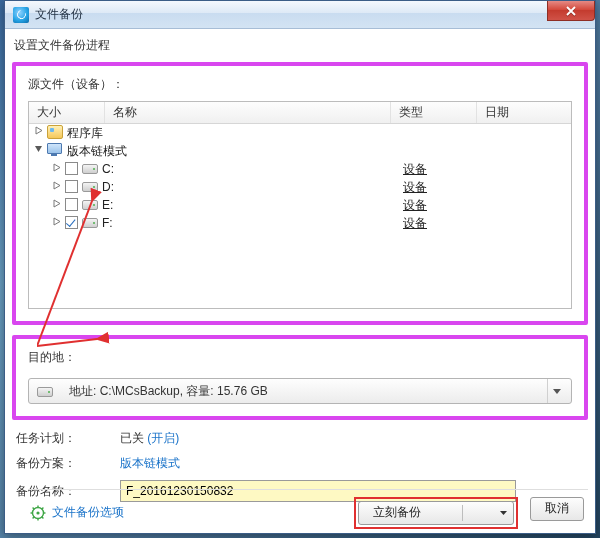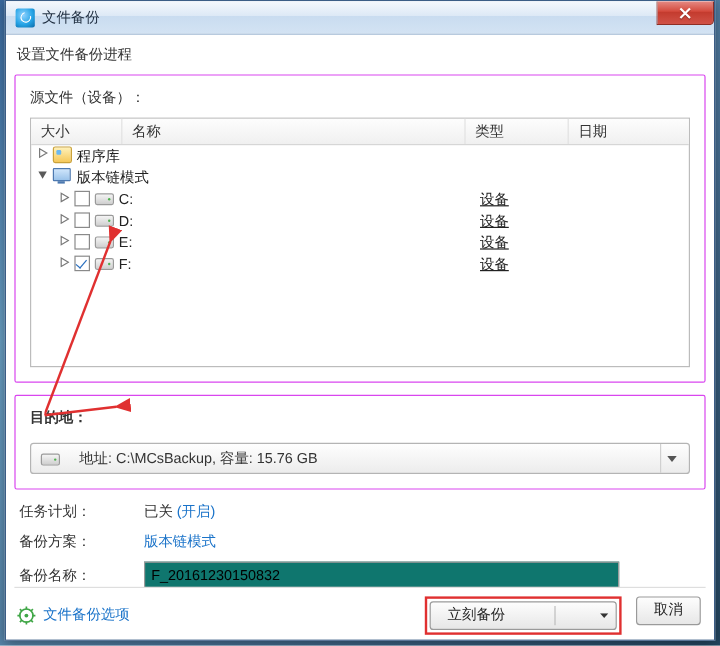--- a/index.html
+++ b/index.html
@@ -59,21 +59,21 @@
   .winbtn.close svg { filter: drop-shadow(0 1px 0 rgba(0,0,0,0.3)); }
 
   .client {
     position: absolute; left: 7px; right: 7px; top: 30px; bottom: 6px;
   }
   .heading {
     font-size: 12px; color: #333;
     margin: 6px 2px 8px;
   }
   .groupbox {
-    border: 1px solid #d946ef;
+    border: 4px solid #d946ef;
     border-radius: 2px;
     margin-bottom: 10px;
     padding: 10px 12px 12px;
     position: relative;
   }
   .group-label {
     color: #333; font-size: 12px;
     margin-bottom: 8px;
   }
 
@@ -181,26 +181,26 @@
 
   .form-row {
     display: flex; align-items: center;
     margin: 8px 0;
   }
   .form-label { width: 104px; color: #333; }
   .form-val { color: #333; }
   .link { color: #1a73c9; text-decoration: none; cursor: pointer; }
   .textfield {
     width: 396px; height: 22px;
-    border: 1px solid #9a9a9a; background: #0f766e;
+    border: 1px solid #9a9a9a; background: #fef9c3;
     padding: 2px 5px; font-size: 12px; font-family: inherit;
   }
 
   .footer {
-    position: absolute; left: 0; right: 0; bottom: 0;
+    position: absolute; left: 16px; right: 0; bottom: 0;
     height: 38px;
     border-top: 1px solid #dedede;
     padding-top: 8px;
     display: flex; align-items: center;
   }
   .footer .left {
     display: flex; align-items: center; gap: 6px;
     margin-left: 2px;
   }
   .gear {
@@ -357,21 +357,21 @@
               </div>
               <div class="row-size"></div>
               <div class="row-type">设备</div>
               <div class="row-date"></div>
             </div>
           </div>
       </div>
     </div>
 
     <div class="groupbox" style="position:relative;">
-      <div class="group-label" style="margin-bottom:12px;font-weight:bold;">目的地：</div>
+      <div class="group-label" style="margin-bottom:12px;">目的地：</div>
       <div class="dest-combo">
         <span class="node-icon icon-drive"></span>
         <span style="margin-left:12px; color:#333;">地址: C:\MCsBackup, 容量: 15.76 GB</span>
         <span class="drop">
           <svg width="8" height="5" viewBox="0 0 8 5">
               <path d="M0 0 L4 5 L8 0 Z" fill="#555"></path>
             </svg>
         </span>
       </div>
     </div>

